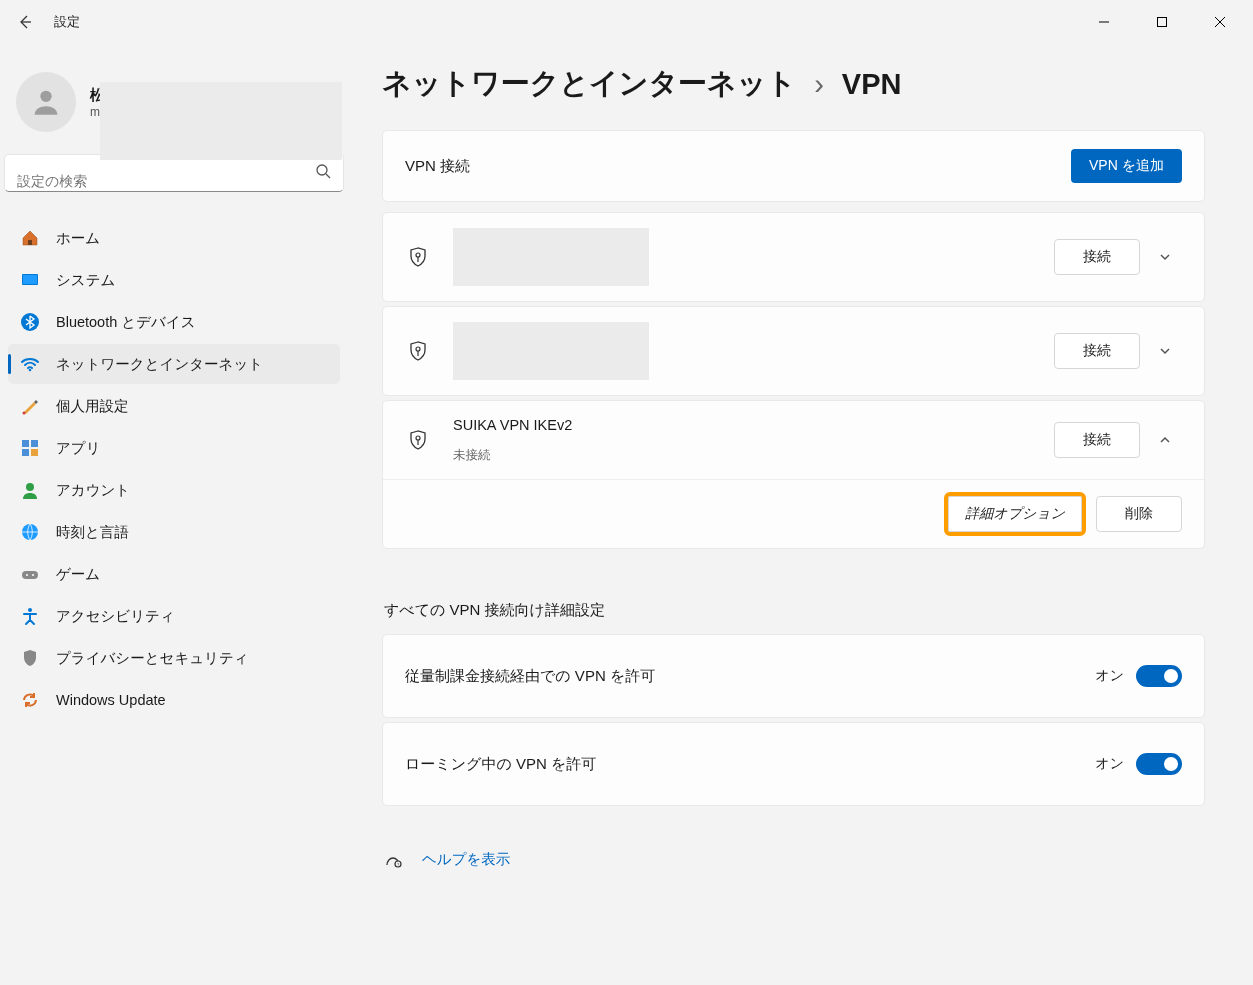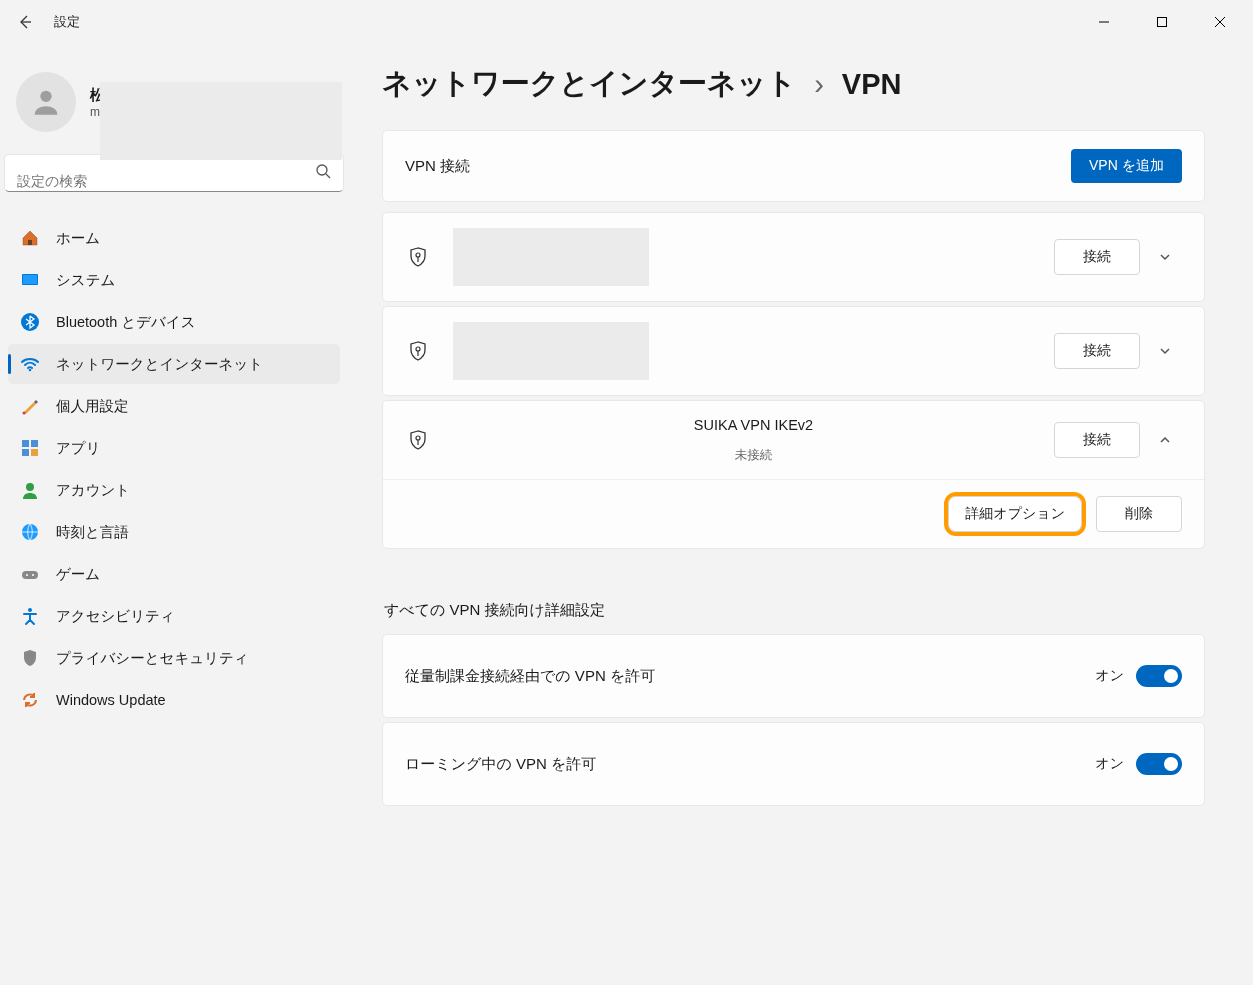--- a/index.html
+++ b/index.html
@@ -159,21 +159,21 @@
   }
   .add-btn {
     background: #0067c0;
     color: #fff;
     border: none;
     border-radius: 4px;
     padding: 8px 18px;
     font-size: 14px;
     cursor: pointer;
   }
-  .vpn-item .name-col { flex: 1; text-align: center; }
+  .vpn-item .name-col { flex: 1; }
   .vpn-name { font-size: 14.5px; }
   .vpn-status { font-size: 12.5px; color: #666; margin-top: 14px; }
   .pill-btn {
     background: #fff;
     border: 1px solid #d6d6d6;
     border-radius: 4px;
     padding: 8px 28px;
     font-size: 14px;
     cursor: pointer;
     color: #1a1a1a;
@@ -191,21 +191,22 @@
   }
   .expanded-actions {
     border-top: 1px solid #eee;
     display: flex;
     justify-content: flex-end;
     padding: 16px 22px;
     gap: 14px;
   }
   .hl {
     outline: 4px solid #ff9d00;
-    border-radius: 8px;
+    border-radius: 2px;
+    font-style: italic;
   }
   .sec-heading {
     font-size: 15px;
     font-weight: 400;
     margin: 52px 0 14px 2px;
   }
   .setting-text { font-size: 15px; flex: 1; }
   .toggle-state { font-size: 14px; margin-right: 12px; }
   .toggle {
     width: 46px; height: 22px;
@@ -501,16 +502,26 @@
 
     <div class="card">
       <div class="card-row" style="min-height:82px">
         <div class="setting-text">ローミング中の VPN を許可</div>
         <span class="toggle-state">オン</span>
         <div class="toggle"></div>
       </div>
     </div>
 
     <div class="footer-links">
+      <div class="footer-link">
+        <span class="ficon">
+            <svg width="18" height="18" viewBox="0 0 18 18">
+              <path d="M3 14c0-4 3-7 6-7s6 3 6 7" stroke="#333" stroke-width="1.3" fill="none"></path>
+              <circle cx="14" cy="13" r="3" stroke="#333" stroke-width="1.2" fill="#f3f3f3"></circle>
+              <text x="14" y="15" font-size="4" text-anchor="middle" fill="#333">?</text>
+            </svg>
+          </span>
+        <span>ヘルプを表示</span>
+      </div>
     </div>
 
   </main>
 </div>
 
 </body></html>

